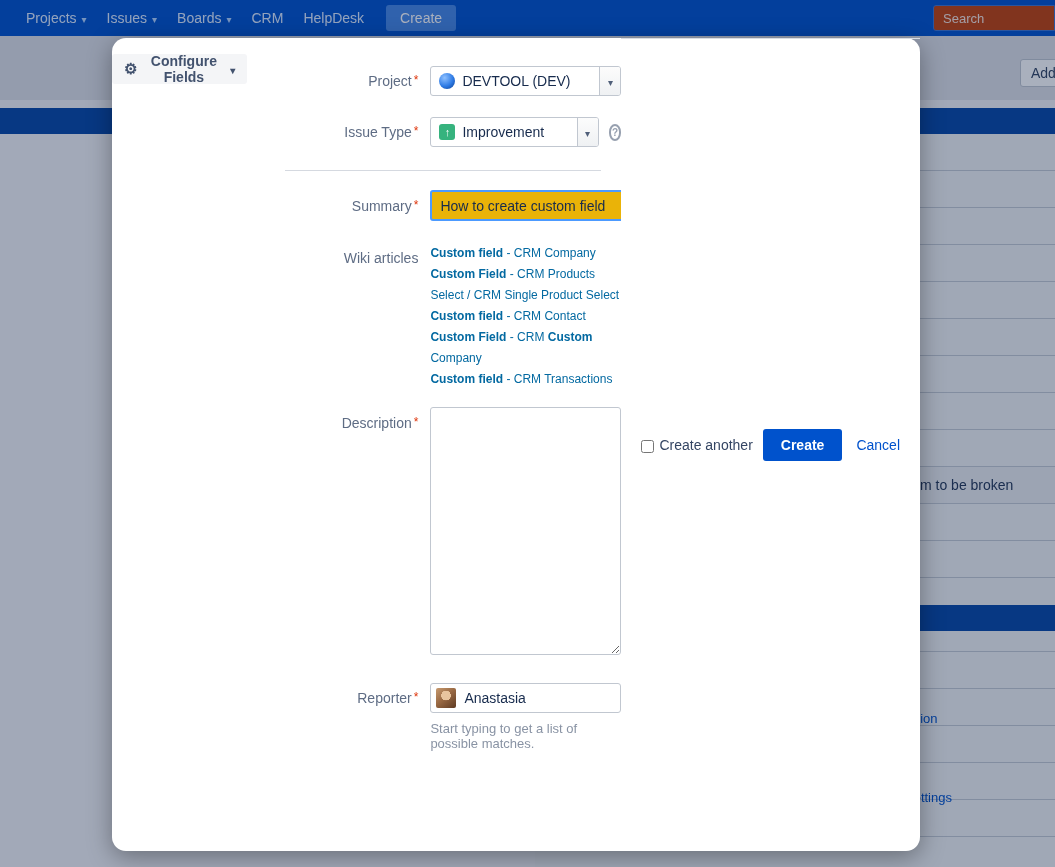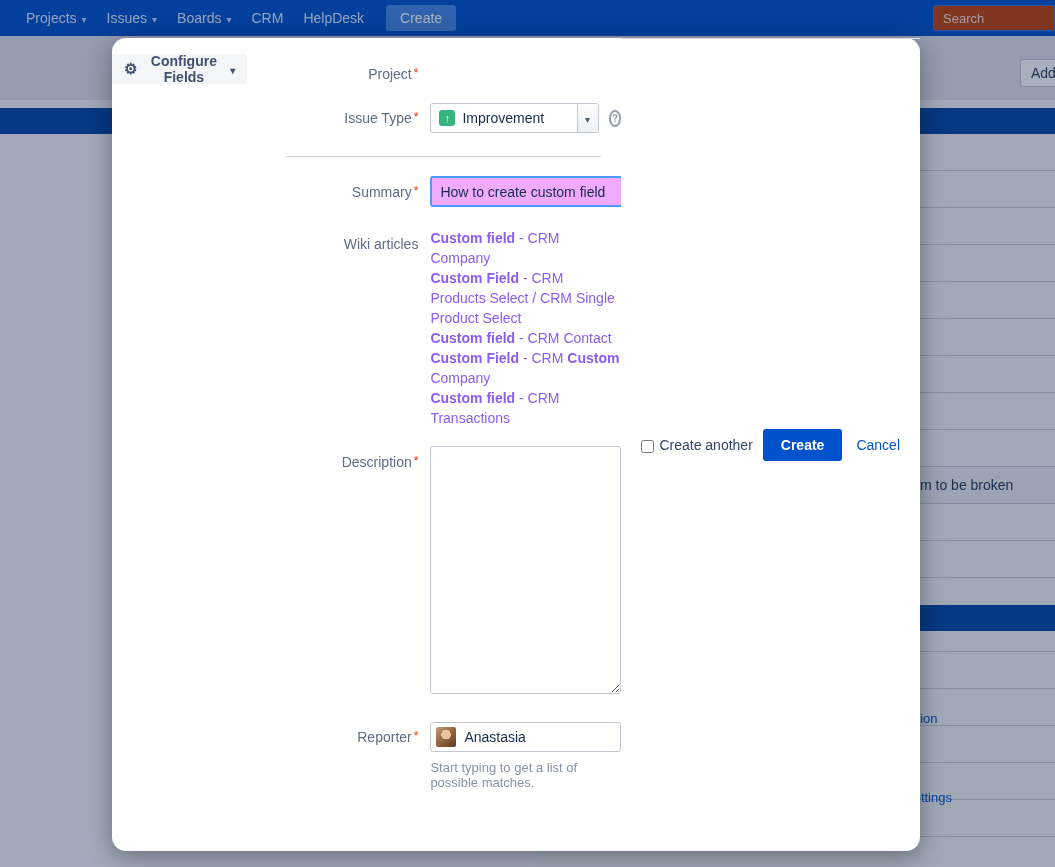--- a/index.html
+++ b/index.html
@@ -117,26 +117,26 @@
     width:17px; height:17px; border-radius:50%; border:2px solid #97A0AF;
     display:flex; align-items:center; justify-content:center;
     margin-left:10px; cursor:pointer; color:#97A0AF; font-size:10px; font-weight:bold;
   }
   .help-icon::before { content:"?"; }
 
   .divider { border-top:1px solid #D5D9E0; margin:23px 20px 19px 20px; }
 
   .text-input {
     width:500px; height:31px; border:1px solid #C1C7D0; border-radius:3px;
-    padding:0 8px; font-size:14px; font-family:inherit; color:#172B4D; background:#f0abfc;
+    padding:0 8px; font-size:14px; font-family:inherit; color:#172B4D; background:#eab308;
   }
   .focused { border:2px solid #4C9AFF; outline:none; }
 
   .wiki-row { line-height:20px; }
-  .wiki-link { color:#8b5cf6; font-size:14px; text-decoration:none; cursor:pointer;text-align:right; }
+  .wiki-link { color:#0369a1; font-size:12px; text-decoration:none; cursor:pointer;text-align:right; }
   .wiki-link .bold { font-weight:bold; }
   .wiki-label-pad { align-self:flex-start; padding-top:8px; }
 
   .desc-area {
     width:500px; height:248px; border:1px solid #C1C7D0; border-radius:3px;
     resize:both; font-size:14px; font-family:inherit; color:#172B4D; padding:8px;
   }
 
   .reporter-field {
     width:500px; height:30px; border:1px solid #C1C7D0; border-radius:3px;
@@ -224,20 +224,29 @@
       <span class="gear-ic"></span>
       <span>Configure Fields</span>
       <span class="dd-caret"></span>
     </button>
   </div>
 
   <div class="modal-body">
 
     <div class="frow mb21">
       <label class="flabel req">Project</label>
+      <div class="combo">
+        <div class="combo-main">
+          <span class="proj-icon"></span>
+          <span>DEVTOOL (DEV)</span>
+        </div>
+        <div class="combo-btn">
+          <span class="sel-caret"></span>
+        </div>
+      </div>
     </div>
 
     <div class="frow">
       <label class="flabel req">Issue Type</label>
       <div class="combo">
         <div class="combo-main">
           <span class="type-icon"></span>
           <span>Improvement</span>
         </div>
         <div class="combo-btn">

